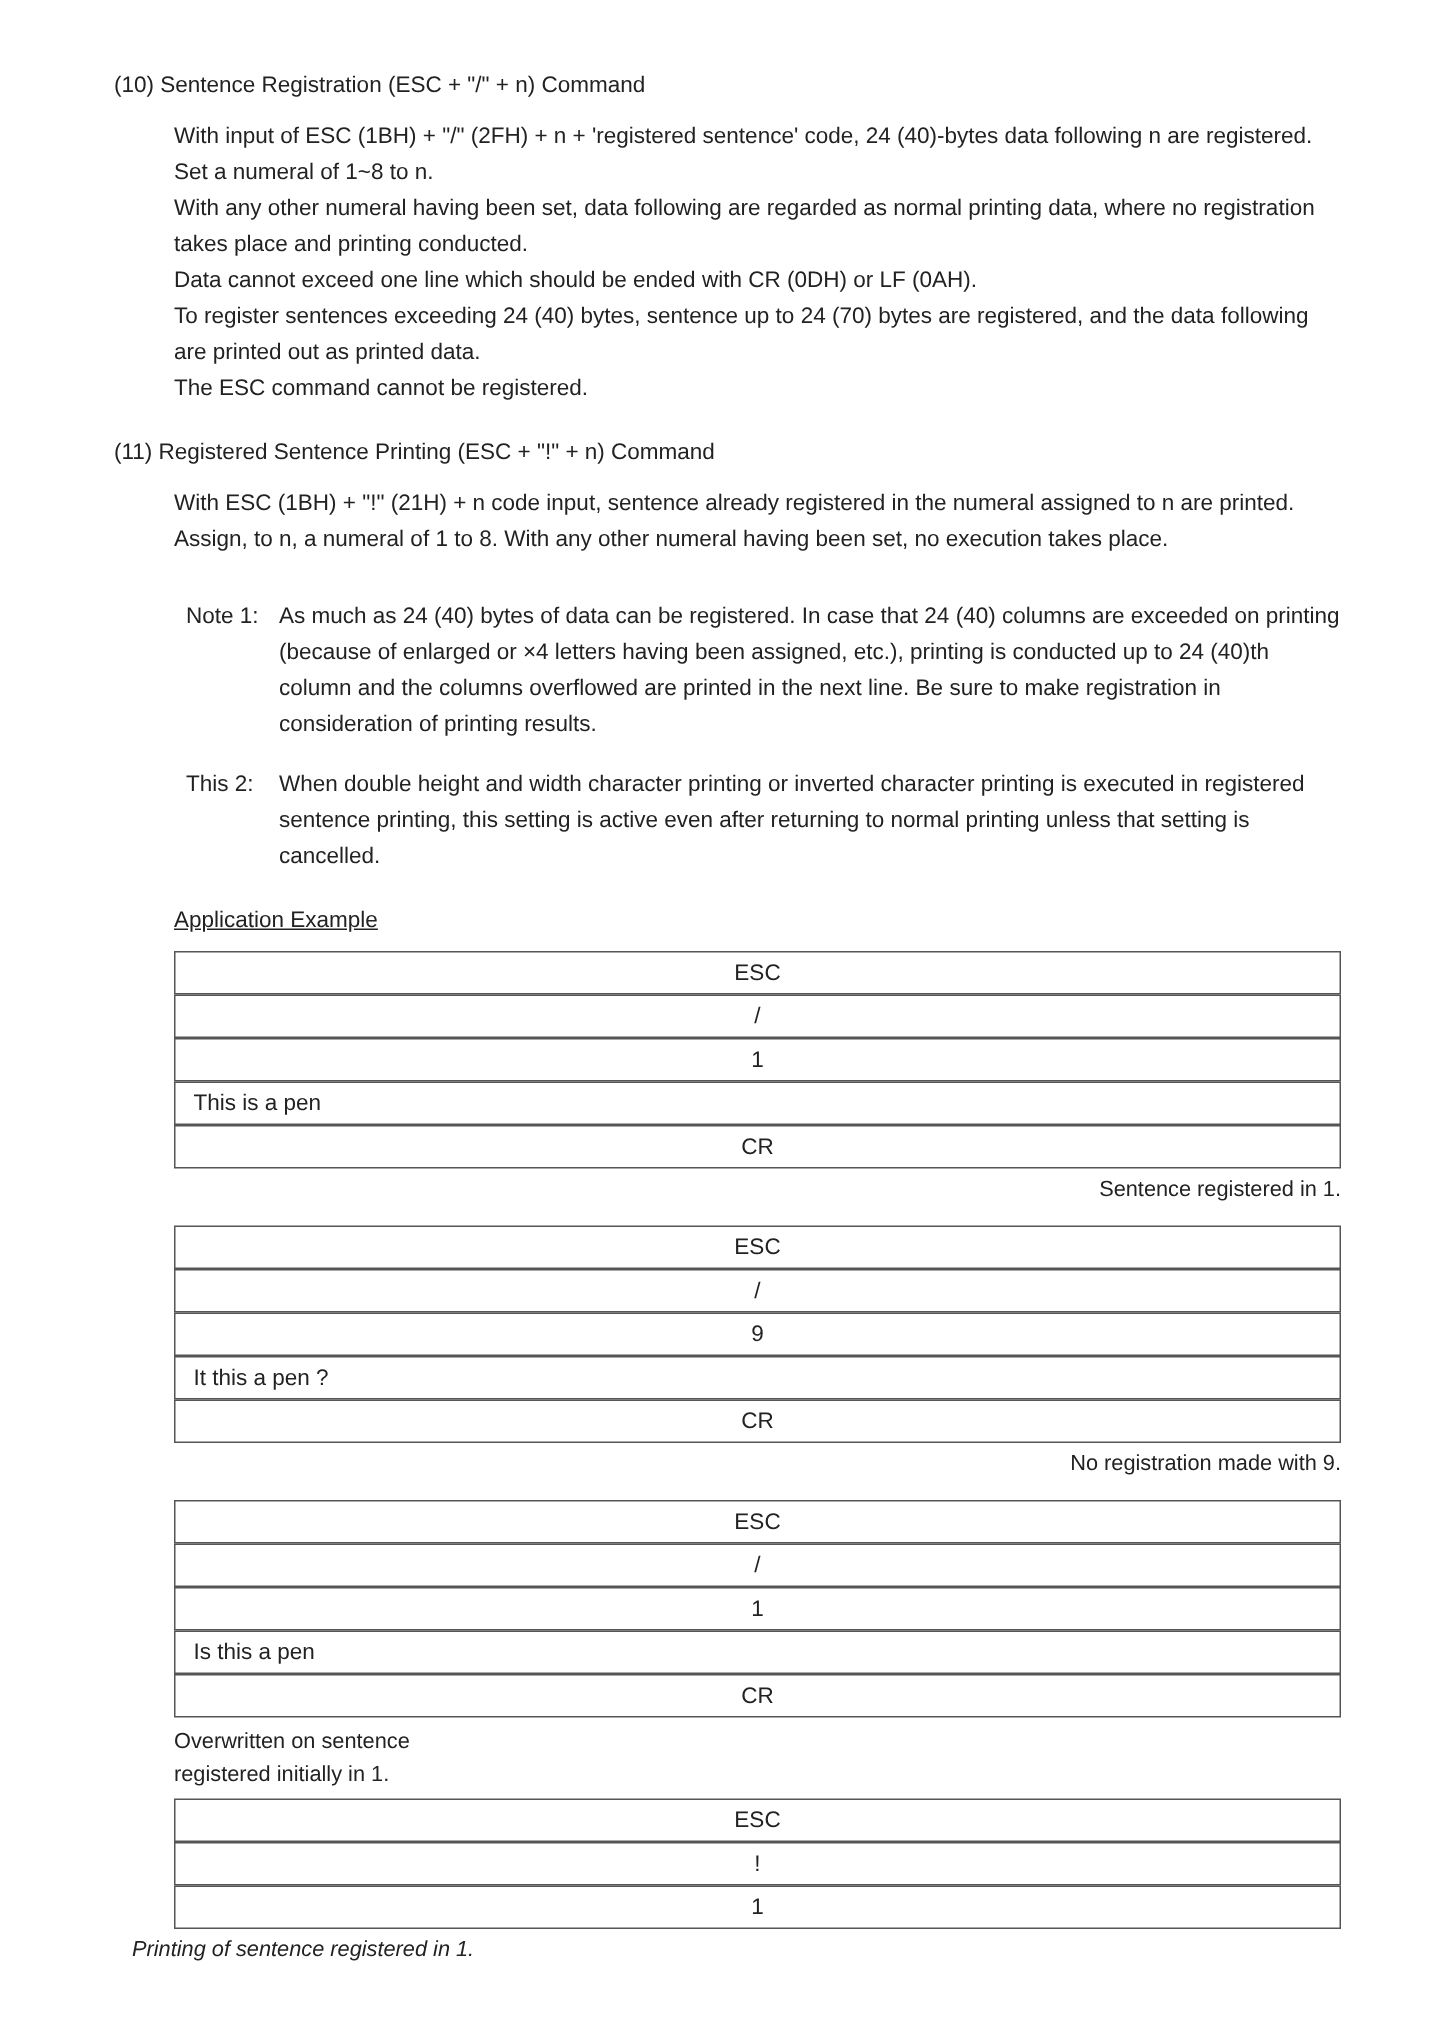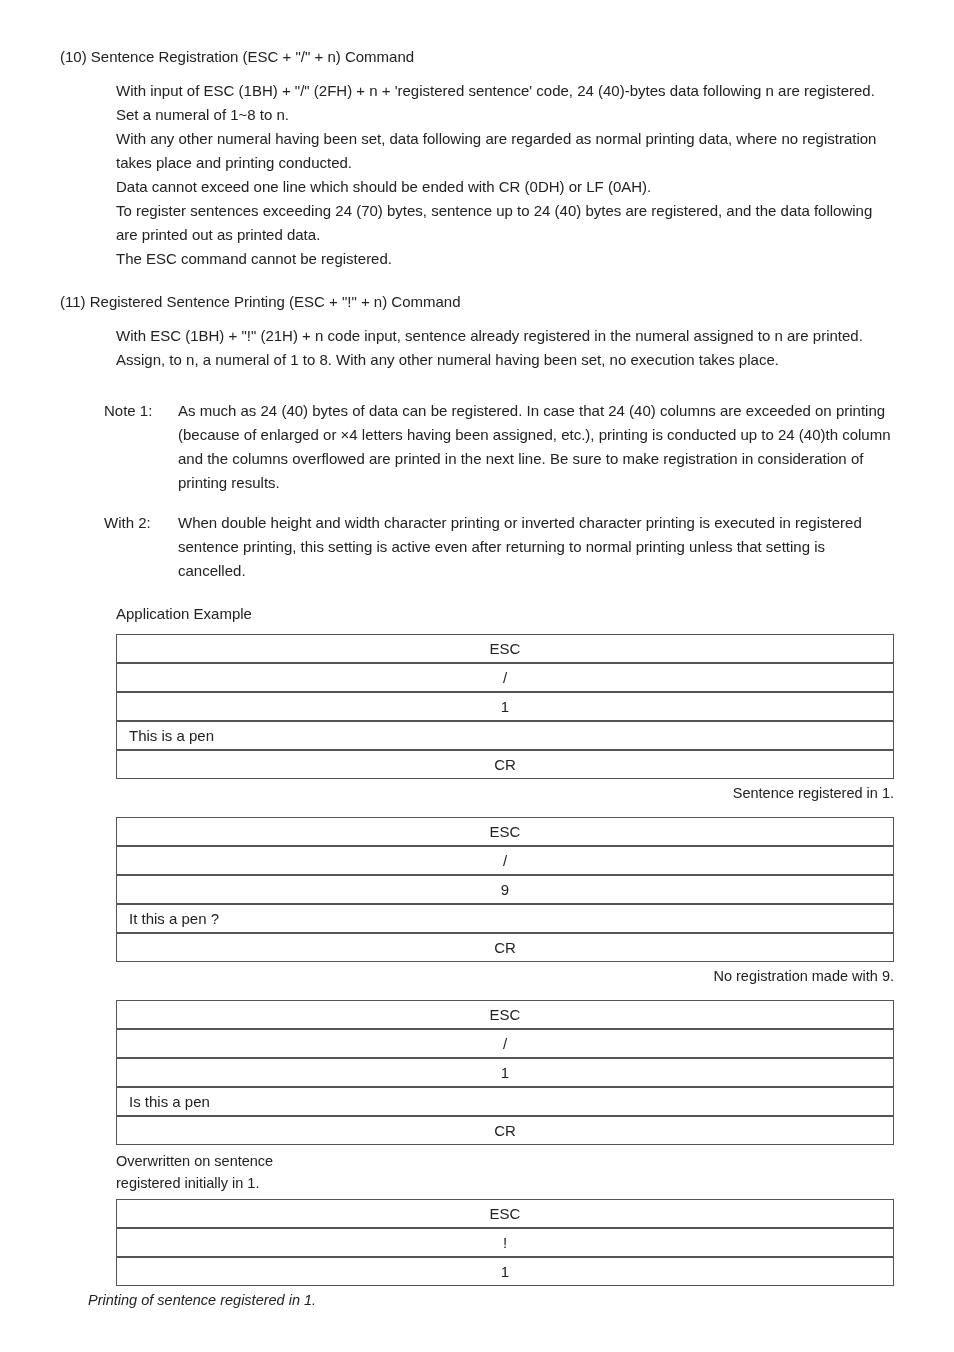--- a/index.html
+++ b/index.html
@@ -8,45 +8,46 @@
       font-family: Arial, Helvetica, sans-serif;
       font-size: 15px;
       color: #222;
       width: 954px;
       min-height: 1352px;
       padding: 48px 60px 60px 60px;
     }
     .section-title {
       font-size: 15px;
       margin-bottom: 14px;
-      margin-left: 0;
+      margin-left: 16px;
     }
     .indent {
       margin-left: 56px;
       margin-bottom: 10px;
       line-height: 1.6;
     }
     .note-block {
-      margin-left: 44px;
+      margin-left: 64px;
       margin-bottom: 16px;
       display: flex;
-      gap: 12px;
+      gap: 0;
       line-height: 1.6;
     }
     .note-label {
       white-space: nowrap;
       min-width: 62px;
     }
     .note-text {
       flex: 1;
     }
     .app-example-label {
       margin-left: 56px;
       margin-bottom: 12px;
       font-size: 15px;
+      text-decoration: underline;
     }
     .table-area {
       margin-left: 56px;
       margin-bottom: 6px;
     }
     .cmd-row {
       display: flex;
       align-items: stretch;
       margin-bottom: 0;
       flex-direction: column;
@@ -86,38 +87,38 @@
   </style>
 </head>
 <body>
 
 <div class="section-gap">
   <div class="section-title">(10)  Sentence Registration (ESC + "/" + n) Command</div>
   <div class="indent">
     <span>With input of ESC (1BH) + "/" (2FH) + n + 'registered sentence' code, 24 (40)-bytes data following n are registered.  Set a numeral of 1~8 to n.</span><br>
     <span>With any other numeral having been set, data following are regarded as normal printing data, where no registration takes place and printing conducted.</span><br>
     <span>Data cannot exceed one line which should be ended with CR (0DH) or LF (0AH).</span><br>
-    <span>To register sentences exceeding 24 (70) bytes, sentence up to 24 (40) bytes are registered, and the data following are printed out as printed data.</span><br>
+    <span>To register sentences exceeding 24 (40) bytes, sentence up to 24 (70) bytes are registered, and the data following are printed out as printed data.</span><br>
     <span>The ESC command cannot be registered.</span>
   </div>
 </div>
 
 <div class="section-gap">
   <div class="section-title">(11)  Registered Sentence Printing (ESC + "!" + n) Command</div>
   <div class="indent">
     <span>With ESC (1BH) + "!" (21H) + n code input, sentence already registered in the numeral assigned to n are printed.</span><br>
     <span>Assign, to n, a numeral of 1 to 8.  With any other numeral having been set, no execution takes place.</span>
   </div>
   <br>
   <div class="note-block">
     <div class="note-label">Note 1:</div>
     <div class="note-text">As much as 24 (40) bytes of data can be registered.  In case that 24 (40) columns are exceeded on printing (because of enlarged or ×4 letters having been assigned, etc.), printing is conducted up to 24 (40)th column and the columns overflowed are printed in the next line.  Be sure to make registration in consideration of printing results.</div>
   </div>
   <div class="note-block">
-    <div class="note-label">With 2:</div>
+    <div class="note-label">This 2:</div>
     <div class="note-text">When double height and width character printing or inverted character printing is executed in registered sentence printing, this setting is active even after returning to normal printing unless that setting is cancelled.</div>
   </div>
 </div>
 
 <div class="app-example-label">Application Example</div>
 
 <div class="table-area">
   <div class="cmd-row">
     <div class="cell cell-esc">ESC</div>
     <div class="cell cell-slash">/</div>

